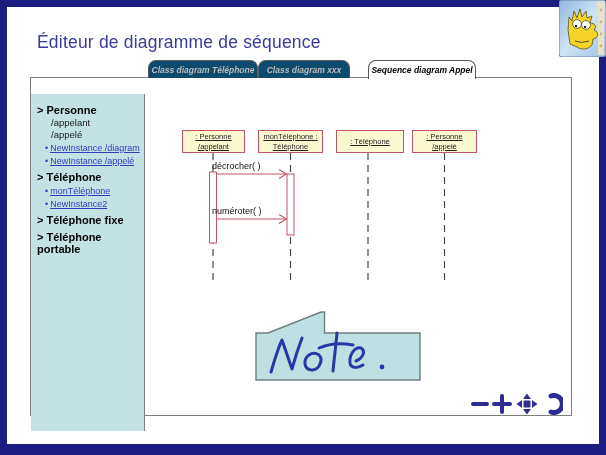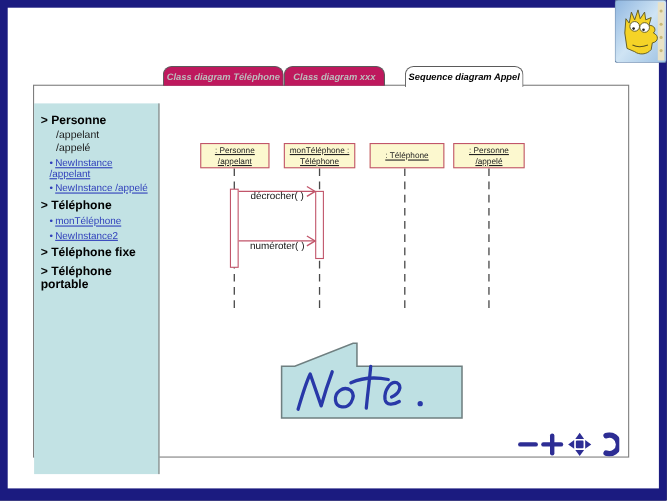--- a/index.html
+++ b/index.html
@@ -16,21 +16,21 @@
   }
 
   
   .tab{
     position:absolute;top:60px;height:18px;box-sizing:border-box;
     border:1px solid #5a5a5a;border-bottom:none;border-radius:8px 8px 0 0;
     display:flex;align-items:center;justify-content:center;
     font-size:8.5px;font-weight:bold;font-style:italic;
     padding:0;cursor:pointer;z-index:2;
   }
-  .tab.inactive{background:#be185d;color:#bdbdbd;}
+  .tab.inactive{background:#0c4a6e;color:#bdbdbd;}
   .tab.active{background:#ffffff;color:#000;height:19px;z-index:4;text-align:center;}
   #tab1{left:148px;width:110px;}
   #tab2{left:258px;width:92px;}
   #tab3{left:368px;width:108px;}
 
   
   .panel{
     position:absolute;left:30px;top:77px;width:542px;height:339px;box-sizing:border-box;
     background:#ffffff;border:1px solid #7e7e7e;z-index:1;
   }
@@ -52,22 +52,22 @@
     display:flex;flex-direction:column;align-items:center;justify-content:center;
     font-size:7.5px;line-height:9.5px;color:#222;z-index:3;cursor:pointer;
   }
   .head span{text-decoration:underline;white-space:nowrap;}
   #head1{left:182px;width:63px;}
   #head2{left:258px;width:65px;}
   #head3{left:336px;width:68px;}
   #head4{left:412px;width:65px;}
 
   .msg-label{
-    position:absolute;width:80px;text-align:center;font-size:9px;color:#111;
-    z-index:3;cursor:pointer;white-space:nowrap;margin-top:12px;
+    position:absolute;width:80px;text-align:left;font-size:9px;color:#111;
+    z-index:3;cursor:pointer;white-space:nowrap;
   }
   #msg1{left:212px;top:161px;}
   #msg2{left:212px;top:206px;}
 
   .diagram-svg{position:absolute;left:0;top:0;z-index:2;pointer-events:none;}
 
   
   .ctrl{
     position:absolute;top:393px;width:22px;height:22px;padding:0;margin:0;
     background:none;border:none;cursor:pointer;z-index:4;
@@ -78,20 +78,21 @@
   #ctrl-rotate{left:541px;}
 
   .stamp{position:absolute;right:0;top:0;width:47px;height:57px;z-index:5;}
 </style>
 </head>
 <body>
 
 <div id="screen">
   <div class="paper"></div>
 
+  <div class="page-title">Éditeur de diagramme de séquence</div>
 
   <div class="stamp">
     <svg width="47" height="57" viewBox="0 0 47 57">
       <defs>
         <linearGradient id="bg" x1="0" y1="0" x2="1" y2="1">
           <stop offset="0" stop-color="#8fb6e0"></stop>
             <stop offset="0.5" stop-color="#cfe4f4"></stop>
             <stop offset="1" stop-color="#9cc0e2"></stop>
         </linearGradient>
       </defs>
@@ -121,21 +122,21 @@
     <span>Sequence diagram Appel</span>
   </button>
 
   <div class="panel"></div>
 
   <div class="sidebar">
     <div class="sb-header">&gt; Personne</div>
     <div class="sb-plain">/appelant</div>
     <div class="sb-plain">/appelé</div>
     <div class="sb-link">
-      <span class="blt">•</span><span class="lnk">NewInstance /appelant</span>
+      <span class="blt">•</span><span class="lnk">NewInstance /diagram</span>
     </div>
     <div class="sb-link">
       <span class="blt">•</span><span class="lnk">NewInstance /appelé</span>
     </div>
     <div class="sb-header">&gt; Téléphone</div>
     <div class="sb-link">
       <span class="blt">•</span><span class="lnk">monTéléphone</span>
     </div>
     <div class="sb-link">
       <span class="blt">•</span><span class="lnk">NewInstance2</span>

